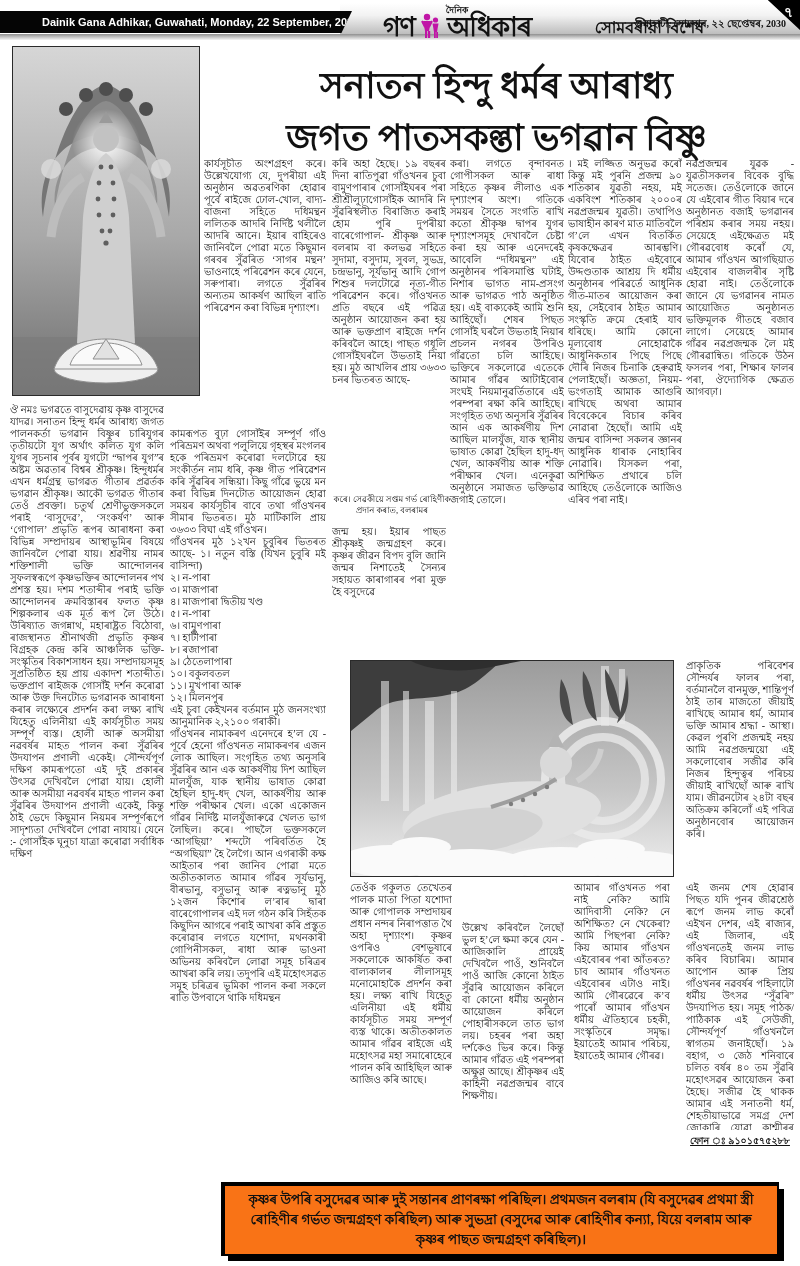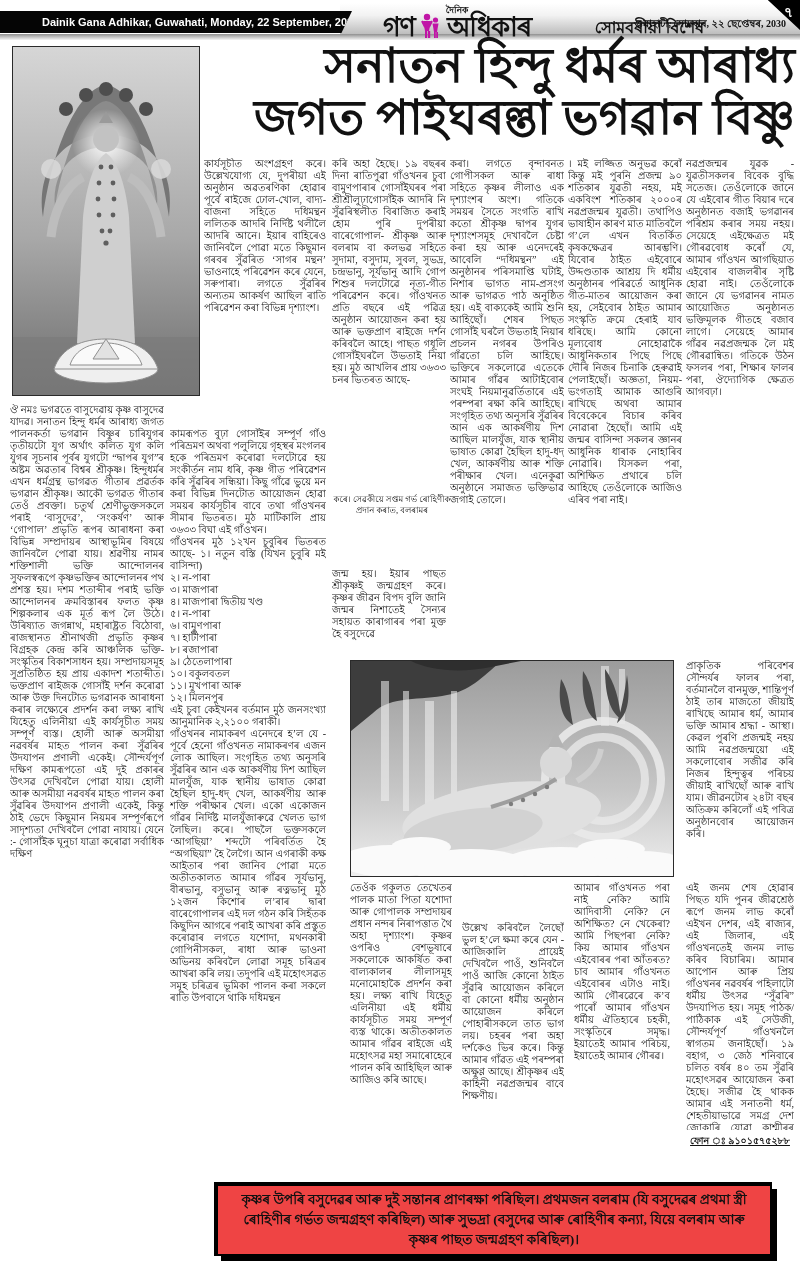--- a/index.html
+++ b/index.html
@@ -20,39 +20,39 @@
   .mast-row{position:absolute;left:0;top:5px;width:100%;display:flex;justify-content:center;
             align-items:center;gap:6px;}
   .mast-word{font-size:27px;font-weight:bold;line-height:30px;letter-spacing:-1px;}
   .edition{position:absolute;left:566px;top:16px;width:138px;height:24px;
            font-size:16px;font-weight:bold;text-align:right;line-height:24px;}
   .a-date{position:absolute;right:14px;top:16px;font-size:10px;font-weight:bold;}
   .corner{position:absolute;right:0;top:0;width:46px;height:30px;background:#000;
           clip-path:polygon(0 0,100% 0,100% 100%,30% 0);}
   .corner span{position:absolute;right:7px;top:1px;color:#fff;font-size:14px;font-weight:bold;}
   
-  .headline{position:absolute;left:198px;top:40px;width:597px;height:108px;text-align:right;
-            font-weight:bold;font-size:48px;line-height:52px;letter-spacing:0px;}
+  .headline{position:absolute;left:198px;top:60px;width:597px;height:108px;text-align:center;
+            font-weight:bold;font-size:36px;line-height:52px;letter-spacing:0px;}
   
   .photo{position:absolute;border:1px solid #2a2a2a;background:#9a9a9a;overflow:hidden;}
   #photo-left{left:12px;top:46px;width:186px;height:348px;}
   #photo-mid{left:350px;top:660px;width:322px;height:215px;}
   
   .bodytext{position:absolute;font-size:10px;line-height:12px;text-align:justify;
             overflow:hidden;word-break:break-word;}
   .pre{white-space:pre-line;}
   .author-intro{position:absolute;left:332px;top:494px;width:120px;height:24px;
             font-size:8.5px;line-height:11px;text-align:center;overflow:hidden;}
   .author-name{position:absolute;left:330px;top:518px;width:140px;height:28px;
             font-size:20px;font-weight:bold;text-align:center;line-height:26px;
             border-bottom:1px solid #000;}
   .phone-line{position:absolute;left:686px;top:1134px;width:108px;height:14px;
             font-size:9.5px;text-align:center;font-weight:bold;text-decoration:underline;}
   
-  .bottom-box{position:absolute;left:216px;top:1184px;width:556px;height:72px;background:#ef4444;
+  .bottom-box{position:absolute;left:223px;top:1184px;width:556px;height:72px;background:#f97316;
             border:2px solid #000;box-shadow:5px 5px 0 0 #000, -1px -1px 0 1px #000;
             display:flex;align-items:center;justify-content:center;padding:2px 10px;box-sizing:border-box;}
   .bottom-box p{margin:0;font-size:13.5px;line-height:20px;font-weight:bold;text-align:center;}
 </style>
 </head>
 <body>
 
 <div id="paper">
 
   <div class="hdr-band"></div>
@@ -87,21 +87,21 @@
 
   <div class="edition">সোমবৰীয়া বিশেষ</div>
   <div class="a-date">গুৱাহাটী, সোমবাৰ, ২২ ছেপ্তেম্বৰ, 2030</div>
 
   <div class="corner">
     <span>৭</span>
   </div>
 
   <div class="headline">
     <div>সনাতন হিন্দু ধৰ্মৰ আৰাধ্য</div>
-    <div>জগত পাইঘৰল্তা ভগৱান বিষ্ণু</div>
+    <div>জগত পাতসকল্তা ভগৱান বিষ্ণু</div>
   </div>
 
   <div id="photo-left" class="photo">
     <svg width="186" height="348" viewBox="0 0 186 348">
       <defs>
         <linearGradient id="pl-bg" x1="0" y1="0" x2="0" y2="1">
           <stop offset="0" stop-color="#d6d6d6"></stop>
             <stop offset="0.55" stop-color="#a8a8a8"></stop>
           <stop offset="1" stop-color="#6e6e6e"></stop>
         </linearGradient>
@@ -230,21 +230,21 @@
 ১০। বকুলবতল
 ১১। মুখপাৰা আৰু
 ১২। মিলনপুৰ
 এই চুবা কেইখনৰ বৰ্তমান মুঠ জনসংখ্যা আনুমানিক ২,২১০০ গৰাকী।
 গাঁওখনৰ নামাকৰণ এনেদৰে হ’ল যে - পূৰ্বে হেনো গাঁওখনত নামাকৰণৰ এজন লোক আছিল। সংগৃহিত তথ্য অনুসৰি সুঁৱৰিৰ আন এক আকৰ্ষণীয় দিশ আছিল মালযুঁজ, যাক স্থানীয় ভাষাত কোৱা হৈছিল হাদু-ধদ্ খেল, আকৰ্ষণীয় আৰু শক্তি পৰীক্ষাৰ খেল। একো একোজন গাঁৱৰ নিৰ্দিষ্ট মালযুঁজাৰুৱে খেলত ভাগ লৈছিল। কৰে। পাছলৈ ভক্তসকলে ‘আগছিয়া’ শব্দটো পৰিবৰ্তিত হৈ “অগছিয়া” হৈ লৈগৈ। আন এগৰাকী কক্ষ আইতাৰ পৰা জানিব পোৱা মতে অতীতকালত আমাৰ গাঁৱৰ সূৰ্যভানু, বীৰভানু, বসুভানু আৰু ৰত্নভানু মুঠ ১২জন কিশোৰ ল’ৰাৰ দ্বাৰা বাৰেগোপালৰ এই দল গঠন কৰি সিহঁতক কিছুদিন আগৰে পৰাই আখৰা কৰি প্ৰস্তুত কৰোৱাৰ লগতে যশোদা, মথনকাৰী গোপিনীসকল, ৰাধা আৰু ভাওনা অভিনয় কৰিবলৈ লোৱা সমূহ চৰিত্ৰৰ আখৰা কৰি লয়। তদুপৰি এই মহোৎসৱত সমূহ চৰিত্ৰৰ ভূমিকা পালন কৰা সকলে ৰাতি উপবাসে থাকি দধিমন্থন</div>
 
   <div class="bodytext" style="left:332px;top:158px;width:114px;height:334px;">কৰি অহা হৈছে। ১৯ বছৰৰ দিনা ৰাতিপুৱা গাঁওখনৰ চুবা বামুণপাৰাৰ গোসাঁইঘৰৰ পৰা শ্ৰীশ্ৰীলুঢ়াগোসাঁইক আদৰি নি সুঁৱৰিস্থলীত বিৰাজিত কৰাই হোম পুৰি দুপৰীয়া বাৰেগোপাল- শ্ৰীকৃষ্ণ আৰু বলৰাম বা কলভৱ সহিতে সুদামা, বসুদাম, সুবল, সুভদ্ৰ, চন্দ্ৰভানু, সূৰ্যভানু আদি গোপ শিশুৰ দলটোৱে নৃত্য-গীত পৰিৱেশন কৰে। গাঁওখনত প্ৰতি বছৰে এই পৱিত্ৰ অনুষ্ঠান আয়োজন কৰা হয় আৰু ভক্তপ্ৰাণ ৰাইজে দৰ্শন কৰিবলৈ আহে। পাছত গধূলি গোসাঁইঘৰলৈ উভতাই নিয়া হয়। মুঠ আখলিৰ প্ৰায় ৩৬৩৩ চনৰ ভিতৰত আছে-</div>
 
   <div class="author-intro">কৰে। সেৱকীয়ে সপ্তম গৰ্ভ ৰোহিণীক প্ৰদান কৰাত, বলৰামৰ</div>
 
-  <div class="bodytext" style="left:332px;top:568px;width:114px;height:100px;">জন্ম হয়। ইয়াৰ পাছত শ্ৰীকৃষ্ণই জন্মগ্ৰহণ কৰে। কৃষ্ণৰ জীৱন বিপদ বুলি জানি জন্মৰ নিশাতেই সৈন্যৰ সহায়ত কাৰাগাৰৰ পৰা মুক্ত হৈ বসুদেৱে</div>
+  <div class="bodytext" style="left:332px;top:526px;width:114px;height:100px;">জন্ম হয়। ইয়াৰ পাছত শ্ৰীকৃষ্ণই জন্মগ্ৰহণ কৰে। কৃষ্ণৰ জীৱন বিপদ বুলি জানি জন্মৰ নিশাতেই সৈন্যৰ সহায়ত কাৰাগাৰৰ পৰা মুক্ত হৈ বসুদেৱে</div>
 
   <div class="bodytext" style="left:450px;top:158px;width:114px;height:498px;">কৰা। লগতে বৃন্দাবনত গোপীসকল আৰু ৰাধা সহিতে কৃষ্ণৰ লীলাও এক দৃশ্যাংশৰ অংশ। গতিকে সময়ৰ সৈতে সংগতি ৰাখি কতো শ্ৰীকৃষ্ণ দ্বাপৰ যুগৰ দৃশ্যাংশসমূহ দেখাবলৈ চেষ্টা কৰা হয় আৰু এনেদৰেই আবেলি “দধিমন্থন” এই অনুষ্ঠানৰ পৰিসমাপ্তি ঘটাই, নিশাৰ ভাগত নাম-প্ৰসংগ আৰু ভাগৱত পাঠ অনুষ্ঠিত হয়। এই বাক্যকেই আমি শুনি আহিছোঁ। শেষৰ পিছত গোসাঁই ঘৰলৈ উভতাই নিয়াৰ প্ৰচলন নগৰৰ উপৰিও গাঁৱতো চলি আহিছে। ভক্তিৰে সকলোৱে এতেকে আমাৰ গাঁৱৰ আটাইবোৰ সংঘই নিয়মানুৱৰ্তিতাৰে এই পৰম্পৰা ৰক্ষা কৰি আহিছে। সংগৃহিত তথ্য অনুসৰি সুঁৱৰিৰ আন এক আকৰ্ষণীয় দিশ আছিল মালযুঁজ, যাক স্থানীয় ভাষাত কোৱা হৈছিল হাদু-ধদ্ খেল, আকৰ্ষণীয় আৰু শক্তি পৰীক্ষাৰ খেল। এনেকুৱা অনুষ্ঠানে সমাজত ভক্তিভাৱ জগাই তোলে।</div>
 
   <div class="bodytext" style="left:568px;top:158px;width:114px;height:498px;">। মই লজ্জিত অনুভৱ কৰোঁ কিন্তু মই পুৰনি প্ৰজন্ম ৯০ শতিকাৰ যুৱতী নহয়, মই একবিংশ শতিকাৰ ২০০০ৰ নৱপ্ৰজন্মৰ যুৱতী। তথাপিও ভাষাহীন কাৰণ মাত মাতিবলৈ গ’লে এখন বিতৰ্কিত কৃষকক্ষেত্ৰৰ আৰম্ভণি। যিবোৰ ঠাইত এইবোৰে উদ্দণ্ডতাক আশ্ৰয় দি ধৰ্মীয় অনুষ্ঠানৰ পৰিৱৰ্তে আধুনিক গীত-মাতৰ আয়োজন কৰা হয়, সেইবোৰ ঠাইত আমাৰ সংস্কৃতি ক্ৰমে হেৰাই যাব ধৰিছে। আমি কোনো মূল্যবোধ নোহোৱাকৈ আধুনিকতাৰ পিছে পিছে দৌৰি নিজৰ চিনাকি হেৰুৱাই পেলাইছোঁ। অজ্ঞতা, নিয়ম-ভংগতাই আমাক আগুৰি ৰাখিছে অথবা আমাৰ বিবেকেৰে বিচাৰ কৰিব নোৱাৰা হৈছোঁ। আমি এই জন্মৰ বাসিন্দা সকলৰ জ্ঞানৰ আধুনিক ধাৰাক নোহাৰিব নোৱাৰি। যিসকল পৰা, অশিক্ষিত প্ৰথাৰে চলি আহিছে তেওঁলোকে আজিও এৰিব পৰা নাই।</div>
 
   <div class="bodytext" style="left:686px;top:158px;width:108px;height:498px;">নৱপ্ৰজন্মৰ যুৱক - যুৱতীসকলৰ বিবেক বুদ্ধি সতেজ। তেওঁলোকে জানে যে এইবোৰ গীত বিয়াৰ দৰে অনুষ্ঠানত বজাই ভগৱানৰ পৰিশ্ৰম কৰাৰ সময় নহয়। সেয়েহে এইক্ষেত্ৰত মই গৌৰৱবোধ কৰোঁ যে, আমাৰ গাঁওখন আগছিয়াত এইবোৰ বাজলৰীৰ সৃষ্টি হোৱা নাই। তেওঁলোকে জানে যে ভগৱানৰ নামত আয়োজিত অনুষ্ঠানত ভক্তিমূলক গীতহে বজাব লাগে। সেয়েহে আমাৰ গাঁৱৰ নৱপ্ৰজন্মক লৈ মই গৌৰৱান্বিত। গতিকে উঠন ফসলৰ পৰা, শিক্ষাৰ ফালৰ পৰা, ঔদ্যোগিক ক্ষেত্ৰত আগবঢ়া।</div>
 
   <div class="bodytext" style="left:686px;top:660px;width:108px;height:216px;">প্ৰাকৃতিক পৰিবেশৰ সৌন্দৰ্যৰ ফালৰ পৰা, বৰ্তমানলৈ বানমুক্ত, শান্তিপূৰ্ণ ঠাই তাৰ মাজতো জীয়াই ৰাখিছে আমাৰ ধৰ্ম, আমাৰ ভক্তি আমাৰ শ্ৰদ্ধা - আস্থা। কেৱল পুৰণি প্ৰজন্মই নহয় আমি নৱপ্ৰজন্ময়ো এই সকলোবোৰ সজীৱ কৰি নিজৰ হিন্দুত্বৰ পৰিচয় জীয়াই ৰাখিছোঁ আৰু ৰাখি যাম। জীৱনটোৰ ২৪টা বছৰ অতিক্ৰম কৰিলোঁ এই পবিত্ৰ অনুষ্ঠানবোৰ আয়োজন কৰি।</div>
 
   <div class="bodytext" style="left:686px;top:882px;width:108px;height:248px;">এই জনম শেষ হোৱাৰ পিছত যদি পুনৰ জীৱশ্ৰেষ্ঠ ৰূপে জনম লাভ কৰোঁ এইখন দেশৰ, এই ৰাজ্যৰ, এই জিলাৰ, এই গাঁওখনতেই জনম লাভ কৰিব বিচাৰিম। আমাৰ আপোন আৰু প্ৰিয় গাঁওখনৰ নৱবৰ্ষৰ পহিলাটো ধৰ্মীয় উৎসৱ “সুঁৱৰি” উদযাপিত হয়। সমূহ পাঠক/পাঠিকাক এই সেউজী, সৌন্দৰ্যপূৰ্ণ গাঁওখনলৈ স্বাগতম জনাইছোঁ। ১৯ বহাগ, ৩ জেঠ শনিবাৰে চলিত বৰ্ষৰ ৪০ তম সুঁৱৰি মহোৎসৱৰ আয়োজন কৰা হৈছে। সজীৱ হৈ থাকক আমাৰ এই সনাতনী ধৰ্ম, শেহতীয়াভাৱে সমগ্ৰ দেশ জোকাৰি যোৱা কাশ্মীৰৰ ঘটনাই আমাক পুনৰ নিজৰ ধৰ্মৰ ৰক্ষাৰ হকে থিয় হ’বলৈ শক্তি প্ৰদান কৰিছে। গৌৰৱবোধ কৰোঁ আমি হিন্দু। শেষ উশাহ থকালৈ আমি ধৰ্ম ৰক্ষাৰ হকে মাত মাতি যাম। সদায় বিশ্বতে সজীৱ হৈ থাকক আমাৰ সনাতনী ধৰ্ম। উজলি থাকক যুগে যুগে আমাৰ সংস্কৃতি। পুনৰ জন্ম মানৱ ৰূপে লভিলে সনাতনী হিন্দুৰূপে যেন জন্ম গ্ৰহণ কৰোঁ তাকে কামনা কৰোঁ।</div>

